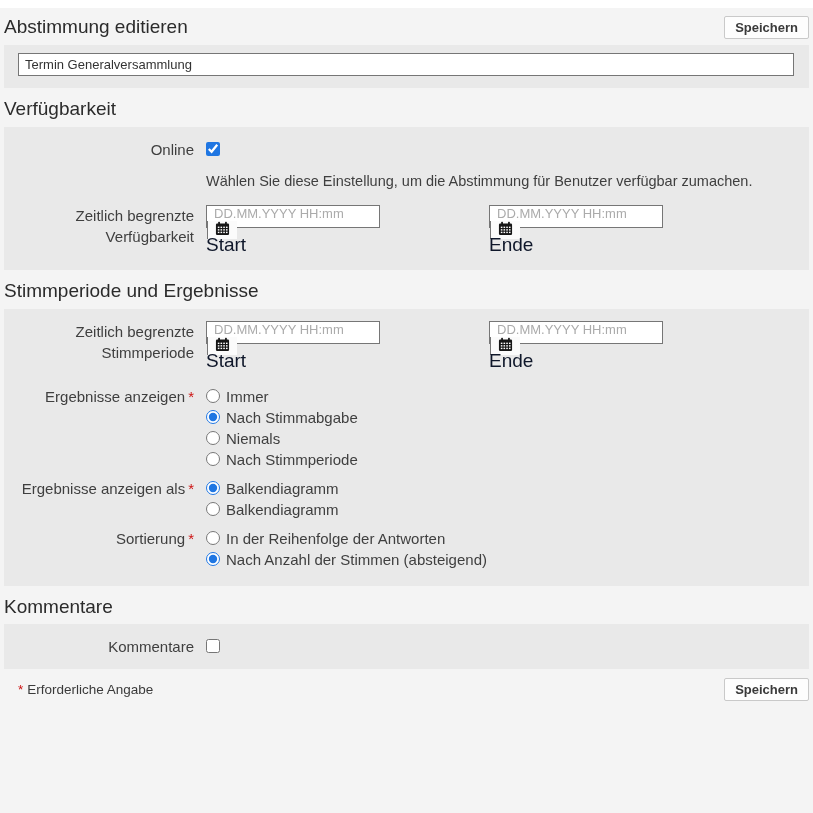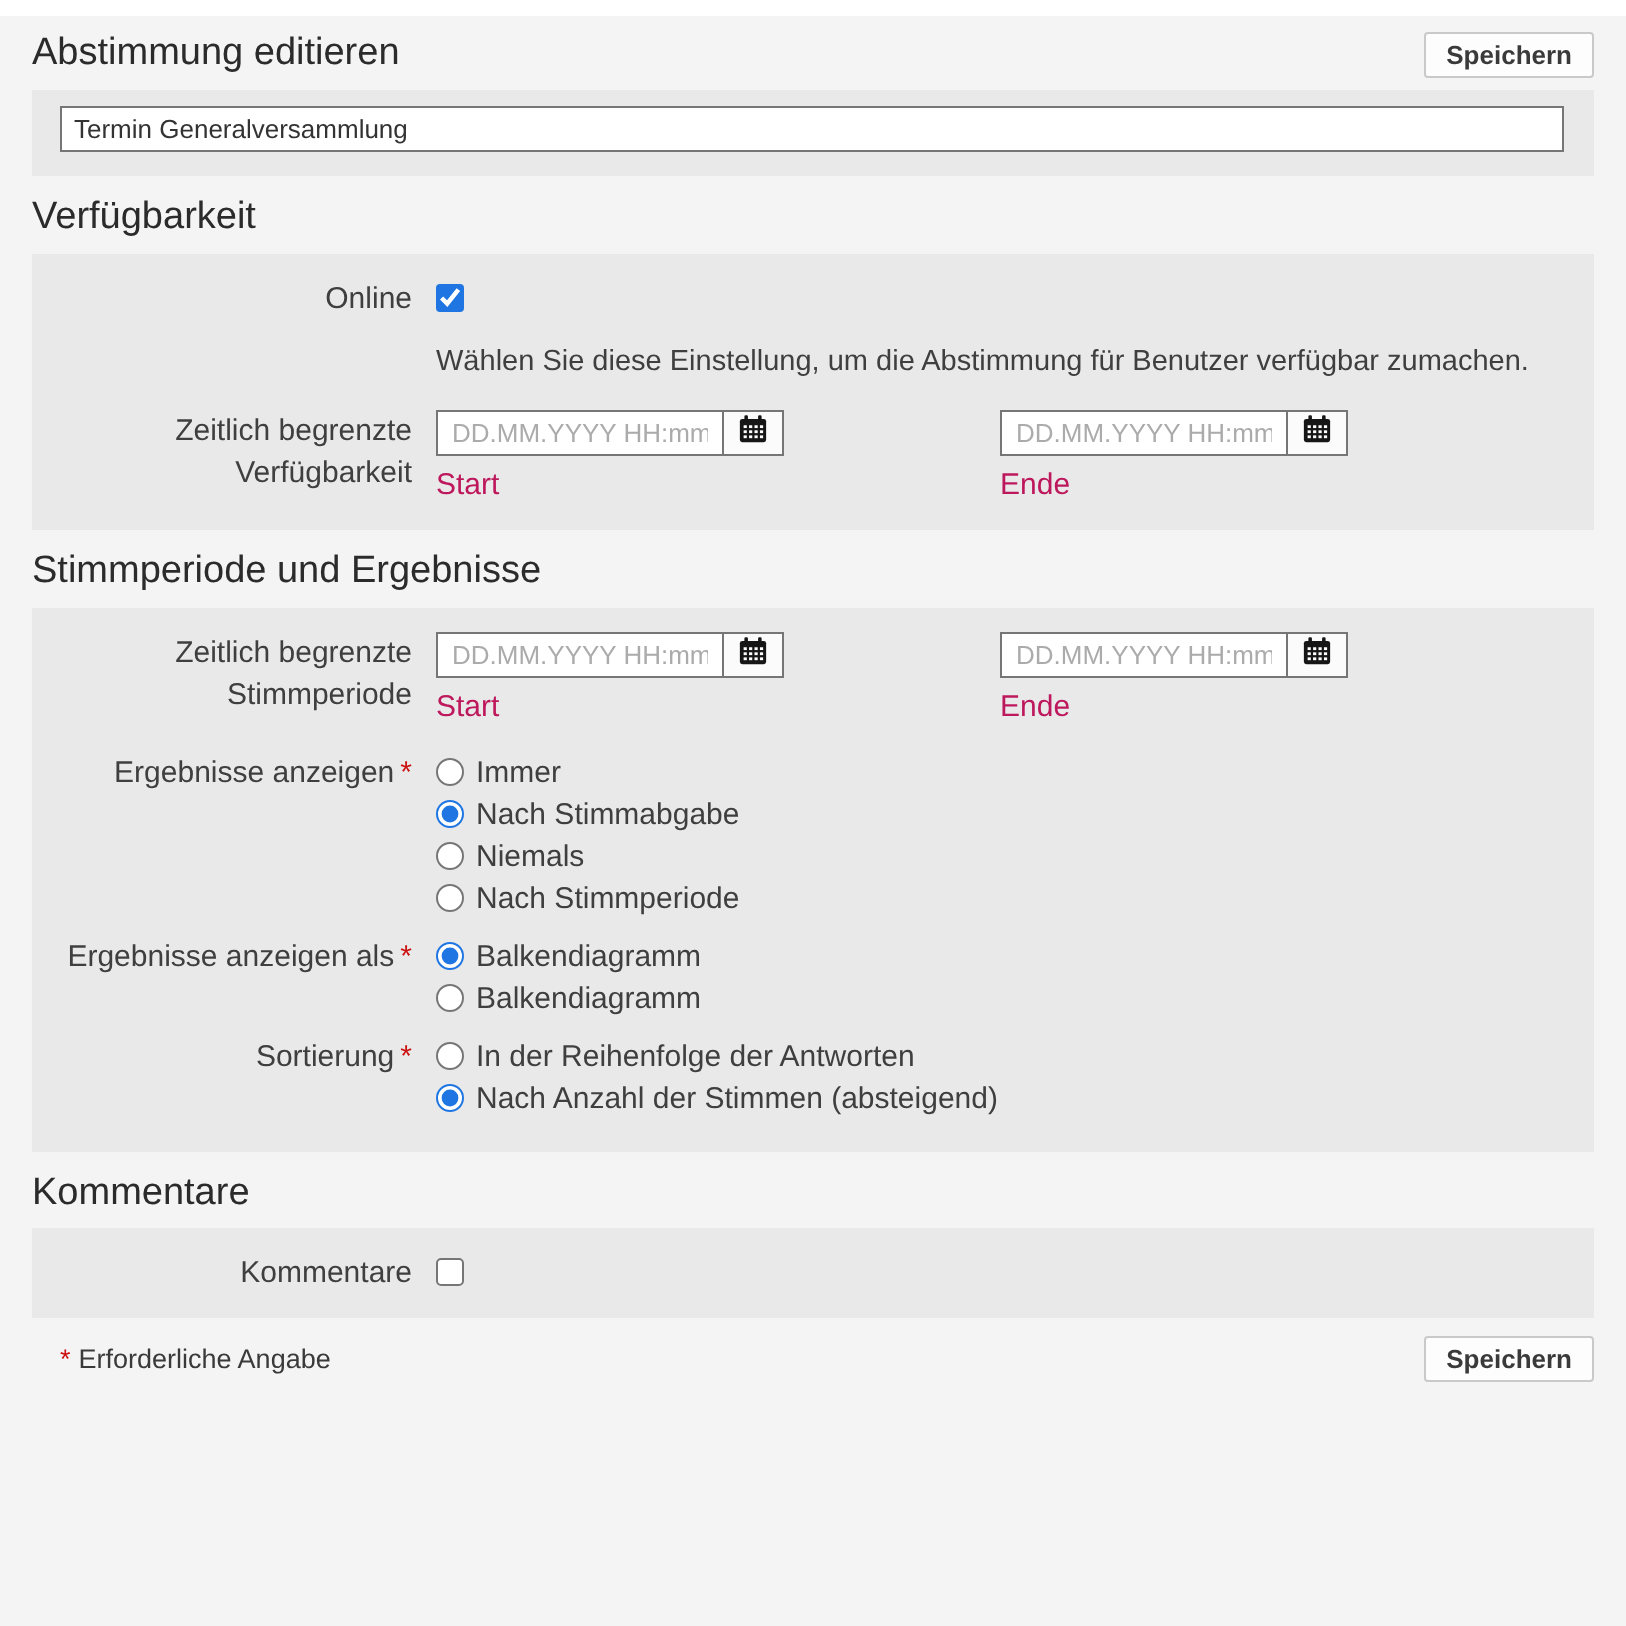--- a/index.html
+++ b/index.html
@@ -6,21 +6,21 @@
   * { box-sizing: border-box; }
   html,body { height:100%; }
   body {
     margin:0;
     background:#f4f4f4;
     font-family:"Liberation Sans","DejaVu Sans",sans-serif;
     color:#3f3f3f;
     -webkit-font-smoothing:antialiased;
   }
   .topstrip { height:8px; background:#ffffff; }
-  .page { padding:0 16px; }
+  .page { padding:0 4px; }
 
   
   .page-header {
     display:flex; justify-content:space-between; align-items:center;
     padding:8px 0 6px 0;
   }
   h1, h2 {
     font-size:19px; font-weight:500; color:#2b2b2b; margin:0; line-height:1.2;
   }
   h2 { margin:10px 0 6px 0; }
@@ -69,33 +69,33 @@
   }
   .check-row { display:flex; align-items:flex-start; }
   .check-row input { margin-top:3px; }
   .help-text { margin-top:17px; font-size:14.5px; color:#3f3f3f; }
 
   
   .dates { display:flex; }
   .date-col { width:283px; }
   .date-group {
     display:flex; width:174px; height:23px;
-    border:1px solid #767676; background:#fff;
+    border:1px solid #767676; background:#fff;flex-direction:column;
   }
   .date-group input {
     flex:1; min-width:0; border:none; outline:none; background:transparent;
     font-family:inherit; font-size:13px; color:#333; padding:0 7px;
   }
   .date-group input::placeholder, .text-input::placeholder { color:#ababab; }
   .cal-btn {
     width:30px; border:none; border-left:1px solid #767676;
     background:#fbfbfb; display:flex; align-items:center; justify-content:center;
     padding:0; cursor:pointer;
   }
-  .sub-label { margin-top:6px; font-size:15px; color:#be185d; }
+  .sub-label { margin-top:6px; font-size:19px; color:#0f172a; }
 
   
   .radio-row { margin-top:20px; }
   .radio-row + .radio-row { margin-top:8px; }
   .radio-option { display:flex; align-items:center; height:21px; }
   .radio-option label { font-size:15px; color:#3f3f3f; margin-left:6px; cursor:pointer; }
 </style>
 </head>
 <body>
 

